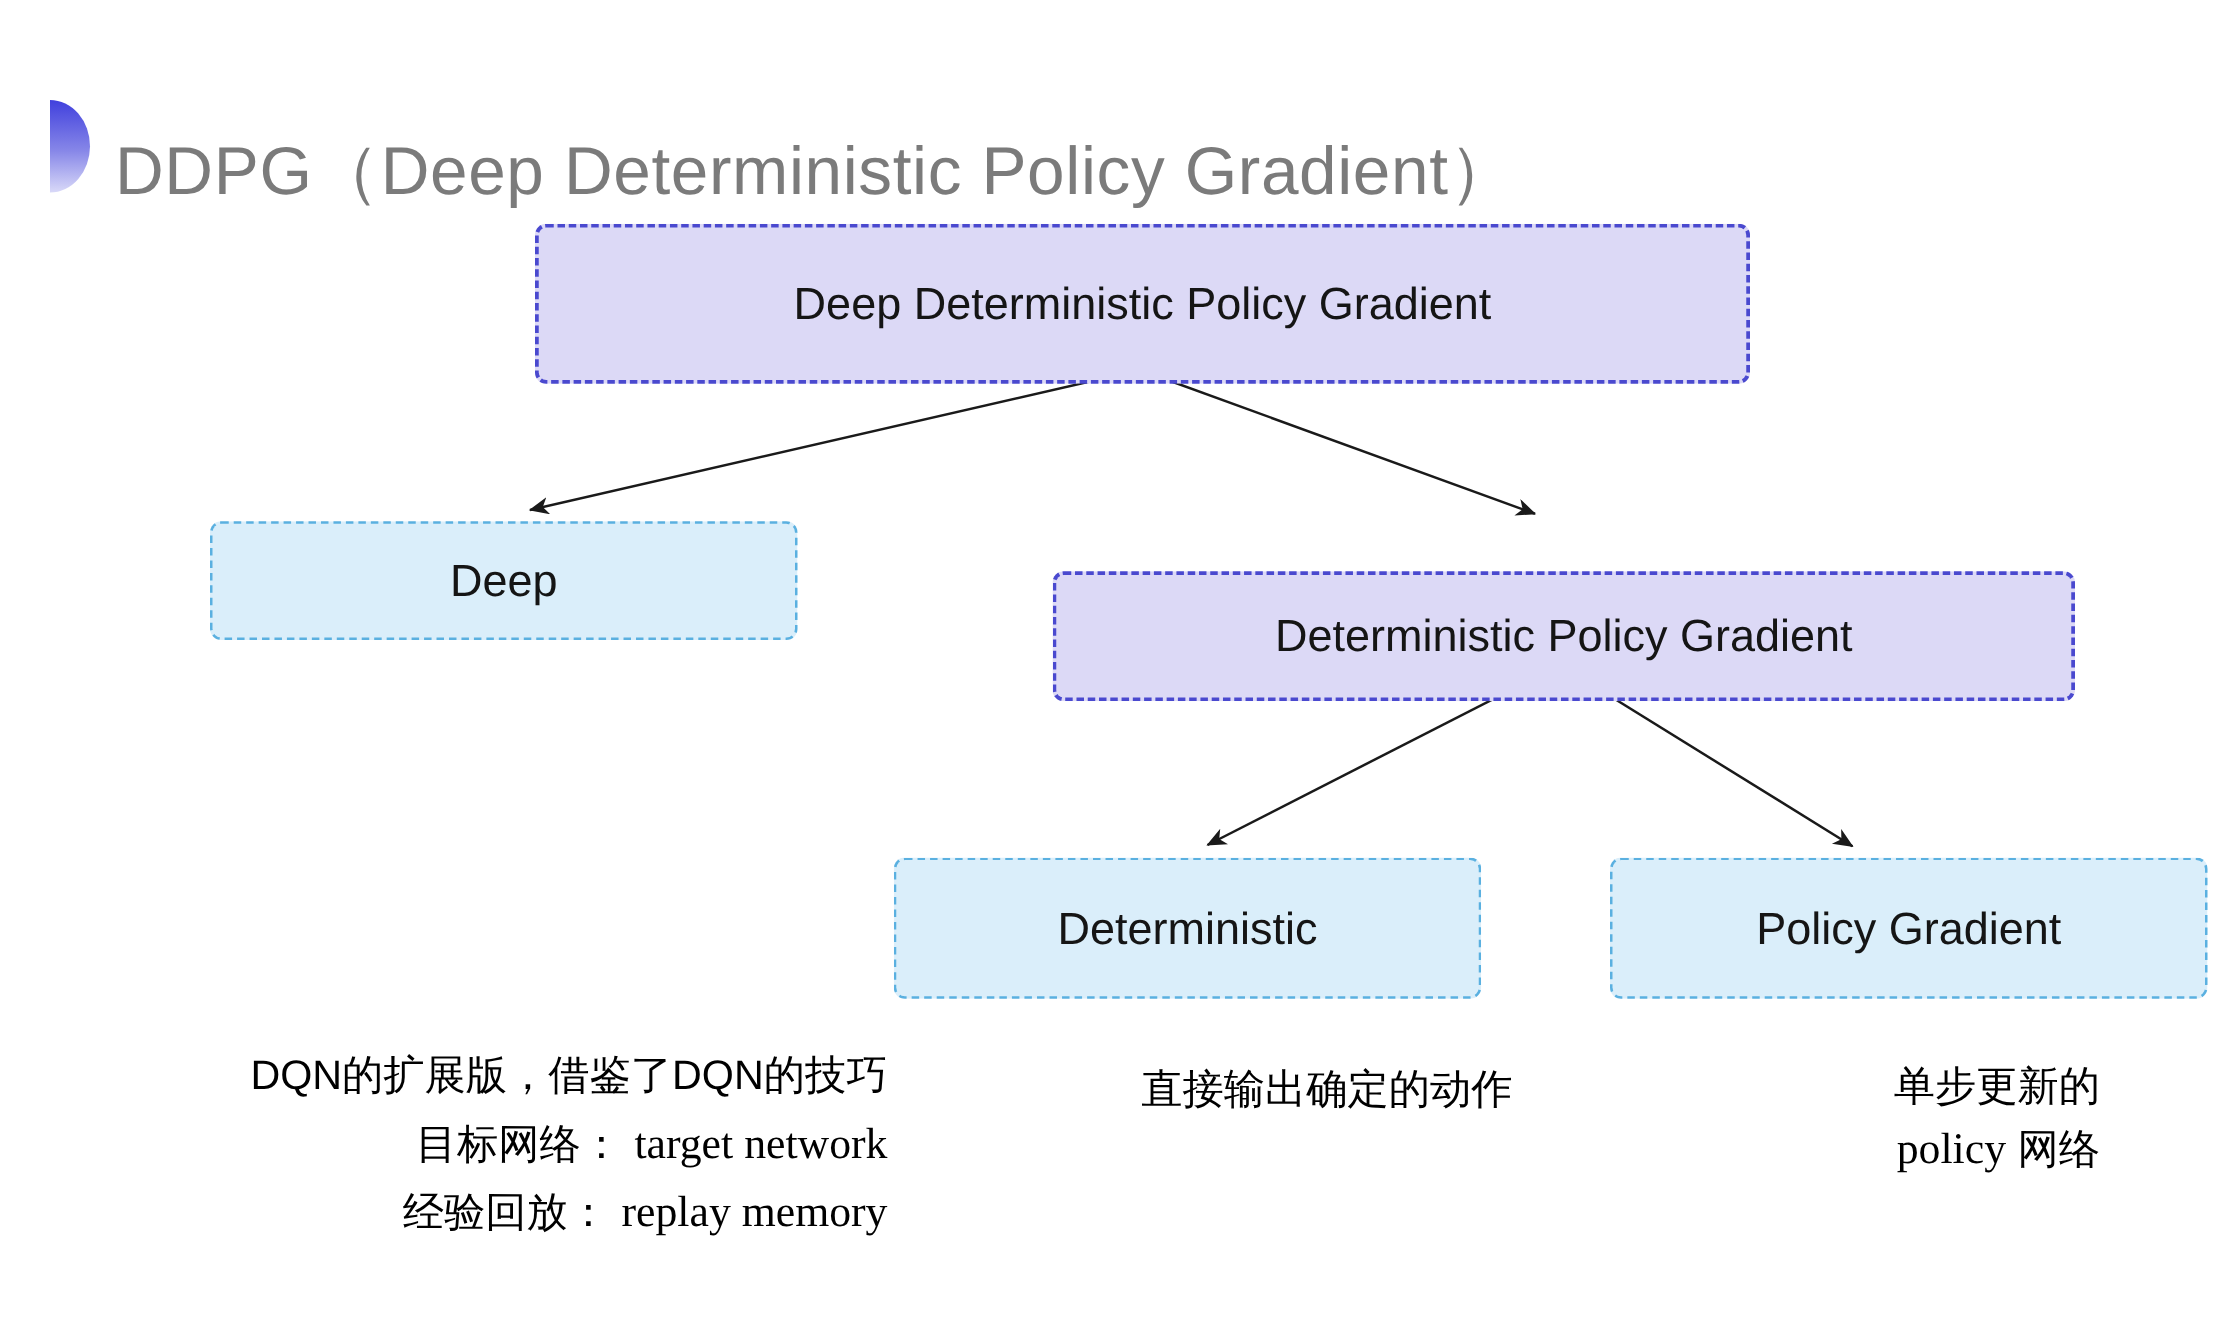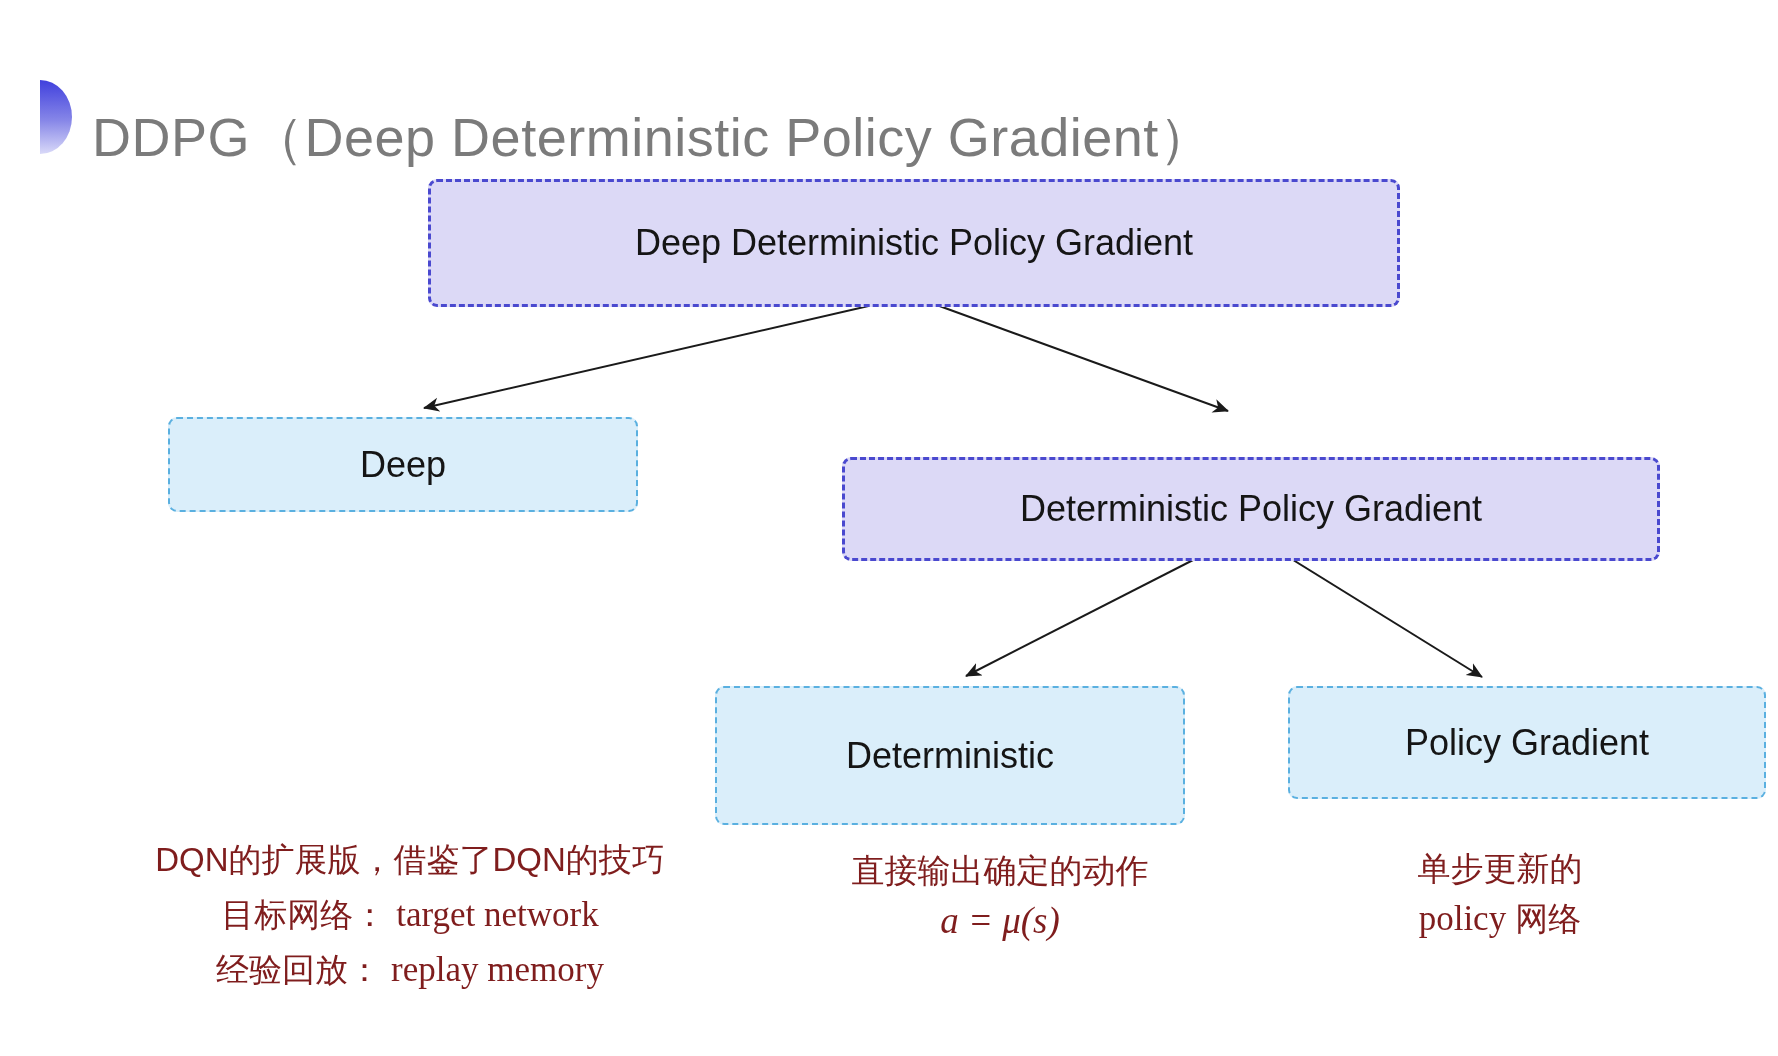--- a/index.html
+++ b/index.html
@@ -24,26 +24,26 @@
   .node {
     position:absolute; display:flex; align-items:center; justify-content:center;
     border-radius:9px; font-size:36px; color:#151515; text-align:center;
     box-sizing:border-box;
   }
   .node.purple { background:#dcd9f6; border:3px dashed #4a49cf; }
   .node.cyan   { background:#daeefa; border:2px dashed #5ab0e0; }
   .node-root { left:428px;  top:179px; width:972px; height:128px; }
   .node-deep { left:168px;  top:417px; width:470px; height:95px; }
   .node-dpg  { left:842px;  top:417px; width:818px; height:104px;margin-top:40px; }
-  .node-det  { left:715px;  top:686px; width:470px; height:139px; }
+  .node-det  { left:715px;  top:686px; width:470px; height:113px; }
   .node-pg   { left:1288px; top:686px; width:478px; height:113px; }
   
   .edges { position:absolute; left:0; top:0; width:1778px; height:1056px; }
   
-  .notes { position:absolute; text-align:center; font-size:33px; line-height:55px; color:#7f1d1d; white-space:nowrap; }
+  .notes { position:absolute; text-align:right; font-size:33px; line-height:55px; color:#000000; white-space:nowrap; }
   .notes-deep { left:110px;  top:832px; width:600px; }
   .notes-det  { left:790px;  top:846px; width:420px; line-height:50px; }
   .notes-pg   { left:1320px; top:844px; width:360px; line-height:50px; }
   .term {
     font-family:"Liberation Serif","DejaVu Serif",serif;
     font-size:35px; margin-left:10px;
   }
   .term.tight { margin-left:0; }
   .formula {
     font-family:"Liberation Serif","DejaVu Serif",serif;
@@ -99,23 +99,20 @@
     </div>
     <div>
       <span>经验回放：</span><span class="term">replay memory</span>
     </div>
   </div>
 
   <div class="notes notes-det">
     <div>
       <span>直接输出确定的动作</span>
     </div>
-    <div>
-      <span class="formula">a = μ(s)</span>
-    </div>
   </div>
 
   <div class="notes notes-pg">
     <div>
       <span>单步更新的</span>
     </div>
     <div>
       <span class="term tight">policy</span><span> 网络</span>
     </div>
   </div>

